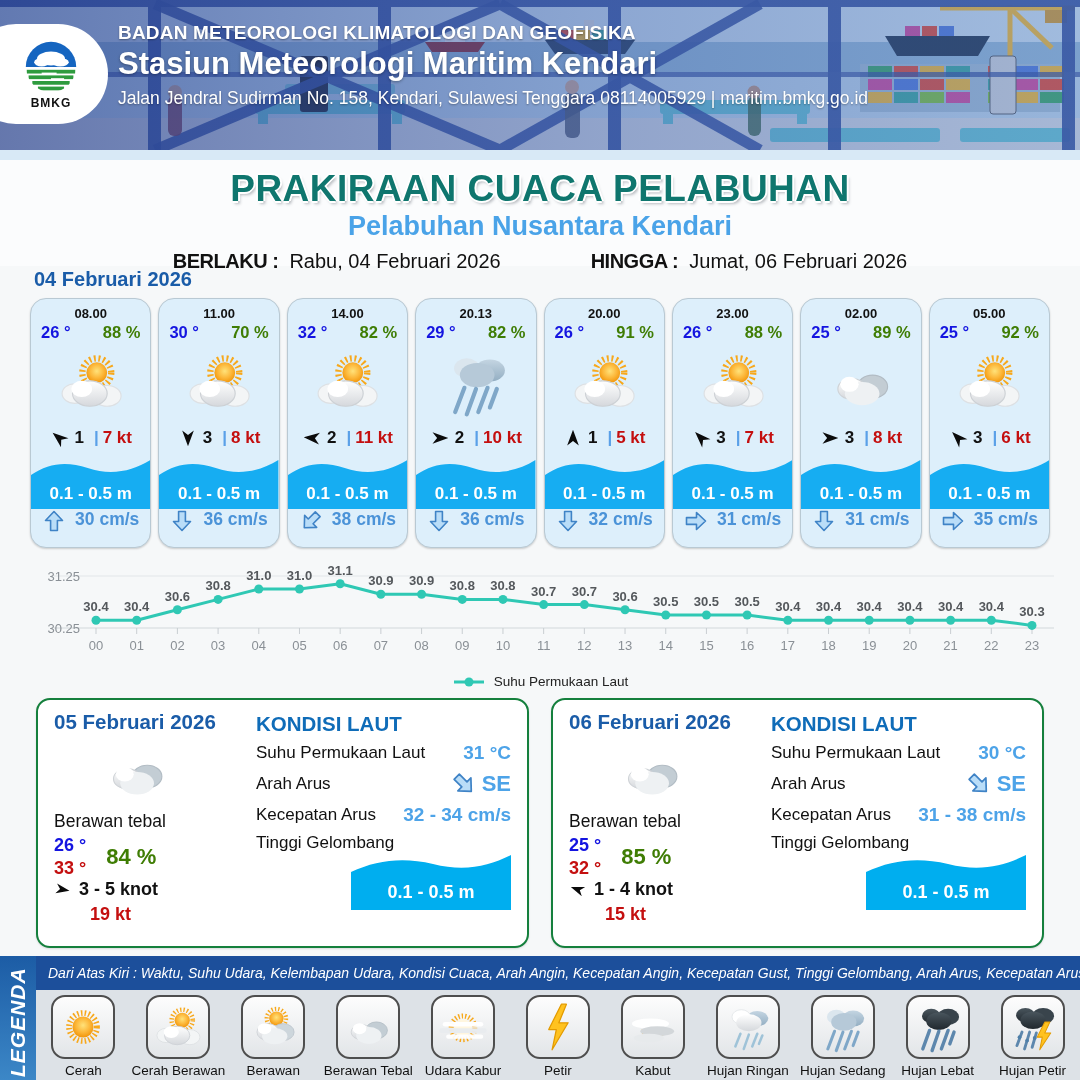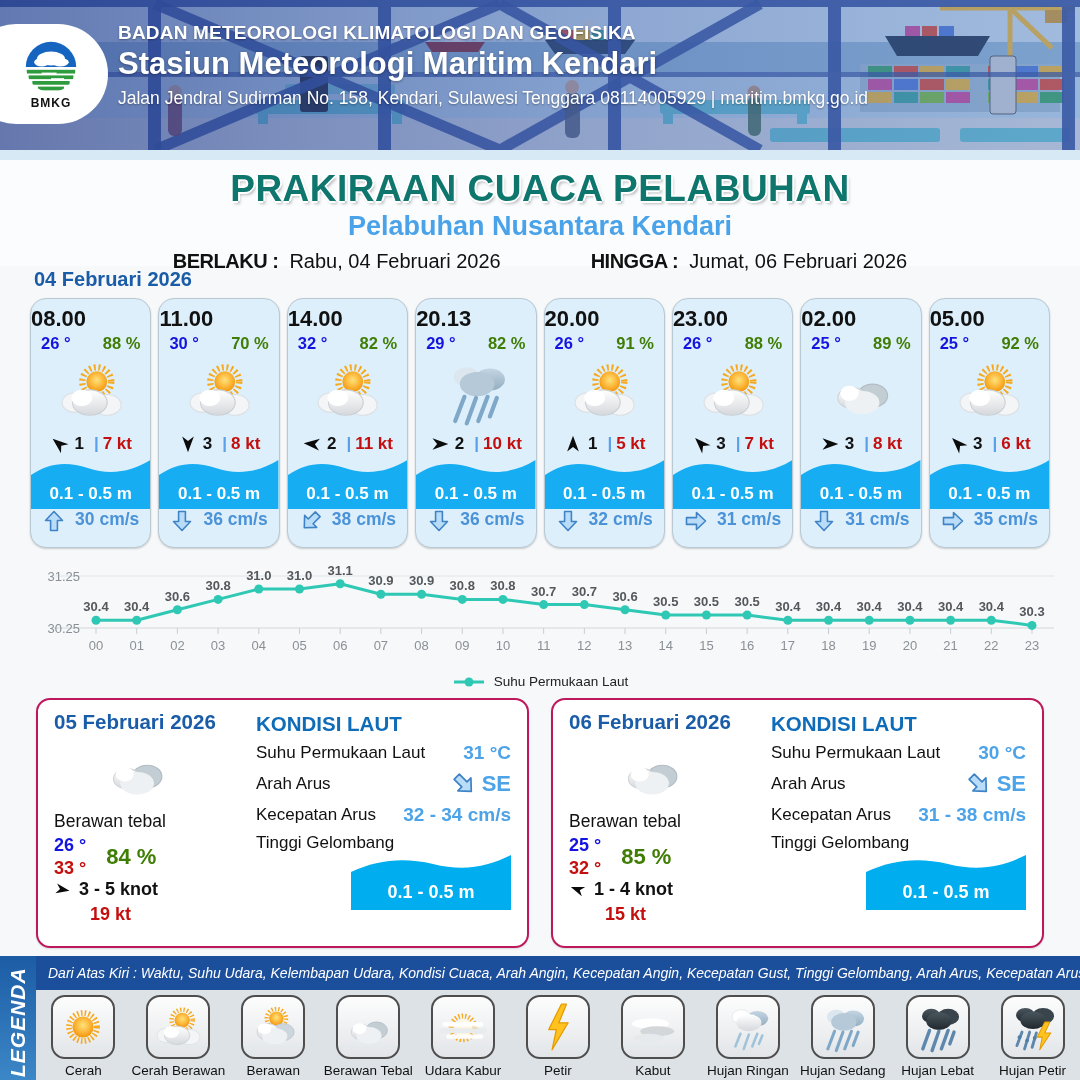--- a/index.html
+++ b/index.html
@@ -27,21 +27,21 @@
   .sub-title{font-size:27px;font-weight:bold;color:#4aa3e8;margin-top:1px}
   .validity{margin-top:8px;font-size:20px;display:flex;justify-content:center;gap:90px}
   .validity b{letter-spacing:-.5px}
 
   .date-label{margin:2px 0 4px 34px;color:#1a5ca8;font-weight:bold;font-size:20px;height:26px;flex:none}
 
   
   .cards{display:flex;gap:7px;padding:0 30px;height:250px;flex:none}
   .card{flex:1;background:#ddeffb;border:1px solid #b9c9d3;border-radius:16px;box-shadow:0 1px 2px rgba(0,0,0,.18);
     display:flex;flex-direction:column;overflow:hidden}
-  .c-time{font-size:22px;font-weight:bold;margin-top:7px}
+  .c-time{text-align:center;font-size:13px;font-weight:bold;margin-top:7px}
   .c-th{display:flex;justify-content:space-between;padding:0 10px;font-size:16.5px;font-weight:bold;margin-top:2px}
   .c-temp{color:#1414e0}.c-hum{color:#3f7d04}
   .c-icon{height:80px;display:flex;align-items:center;justify-content:center}
   .c-icon svg{width:78px;height:74px}
   .c-wind{display:flex;align-items:center;justify-content:center;gap:3px;height:32px;font-weight:bold}
   .dart{width:20px;height:20px;display:block;transform-origin:50% 50%}
   .c-scale{font-size:17px;margin-left:2px}
   .c-pipe{color:#5aa0e8;font-size:17px;margin:0 1px 0 7px}
   .c-speed{color:#c40f0f;font-size:17px}
   .c-wave{position:relative;height:50px;margin-top:auto;flex:none}
@@ -53,21 +53,21 @@
 
   
   .chart-sec{height:146px;flex:none;padding:12px 18px 0}
   #chart{display:block;width:1040px;height:112px}
   .ylab,.xlab{font-size:13px;fill:#8a9096}
   .vlab{font-size:13px;font-weight:bold;fill:#54585c}
   .chart-legend{display:flex;justify-content:center;align-items:center;gap:8px;font-size:13.5px;color:#222;margin-top:2px}
 
   
   .day-panels{display:flex;gap:22px;padding:0 36px;height:250px;flex:none;margin-top:4px}
-  .day{flex:1;background:#fff;border:2px solid #be185d;border-radius:14px;padding:10px 16px 8px;display:flex;box-shadow:0 1px 2px rgba(0,0,0,.12)}
+  .day{flex:1;background:#fff;border:2px solid #15803d;border-radius:14px;padding:10px 16px 8px;display:flex;box-shadow:0 1px 2px rgba(0,0,0,.12)}
   .d-left{width:42%;display:flex;flex-direction:column}
   .d-date{color:#1a5ca8;font-weight:bold;font-size:20.5px}
   .d-icon{height:76px;padding-left:34px;display:flex;align-items:center}
   .d-icon svg{width:96px;height:72px}
   .d-cond{font-size:17.5px;margin-top:1px}
   .d-temps{display:flex;align-items:center;gap:20px;margin-top:2px}
   .d-minmax{display:flex;flex-direction:column;font-weight:bold;font-size:18px;line-height:1.25}
   .d-min{color:#1414e0}.d-max{color:#c40f0f}
   .d-hum{color:#3f7d04;font-weight:bold;font-size:22px}
   .d-wind{display:flex;align-items:center;gap:8px;font-weight:bold;font-size:18px;}

